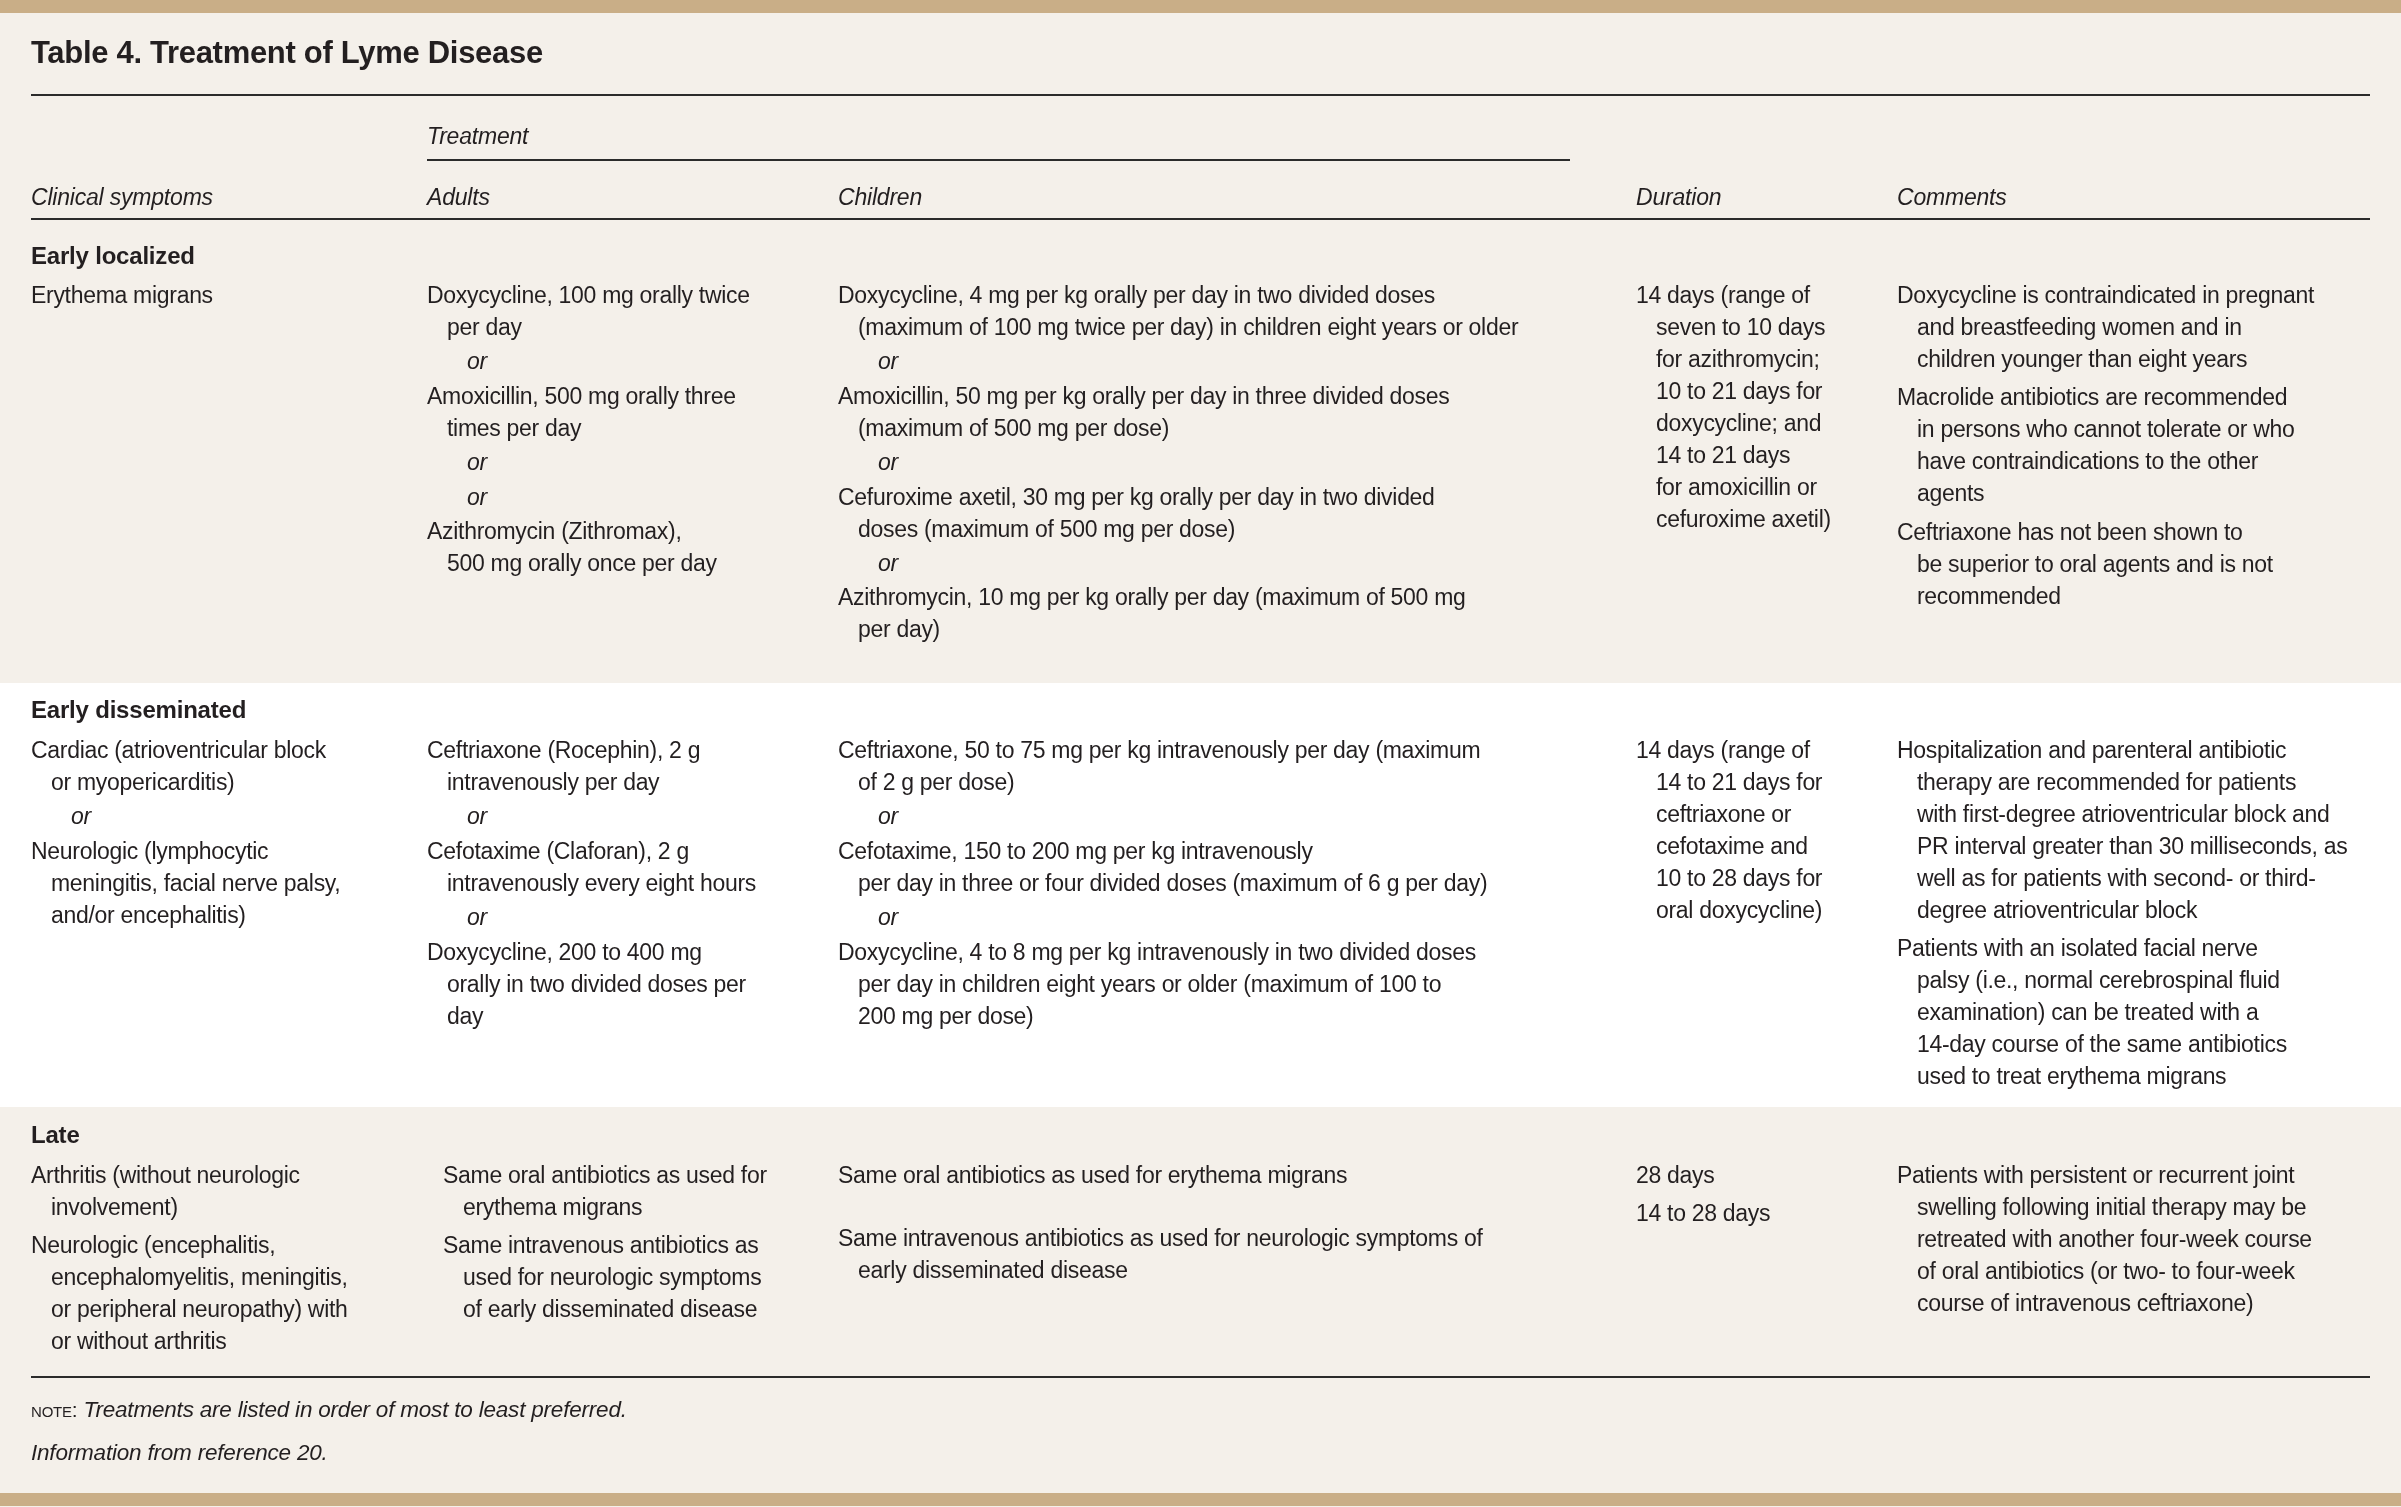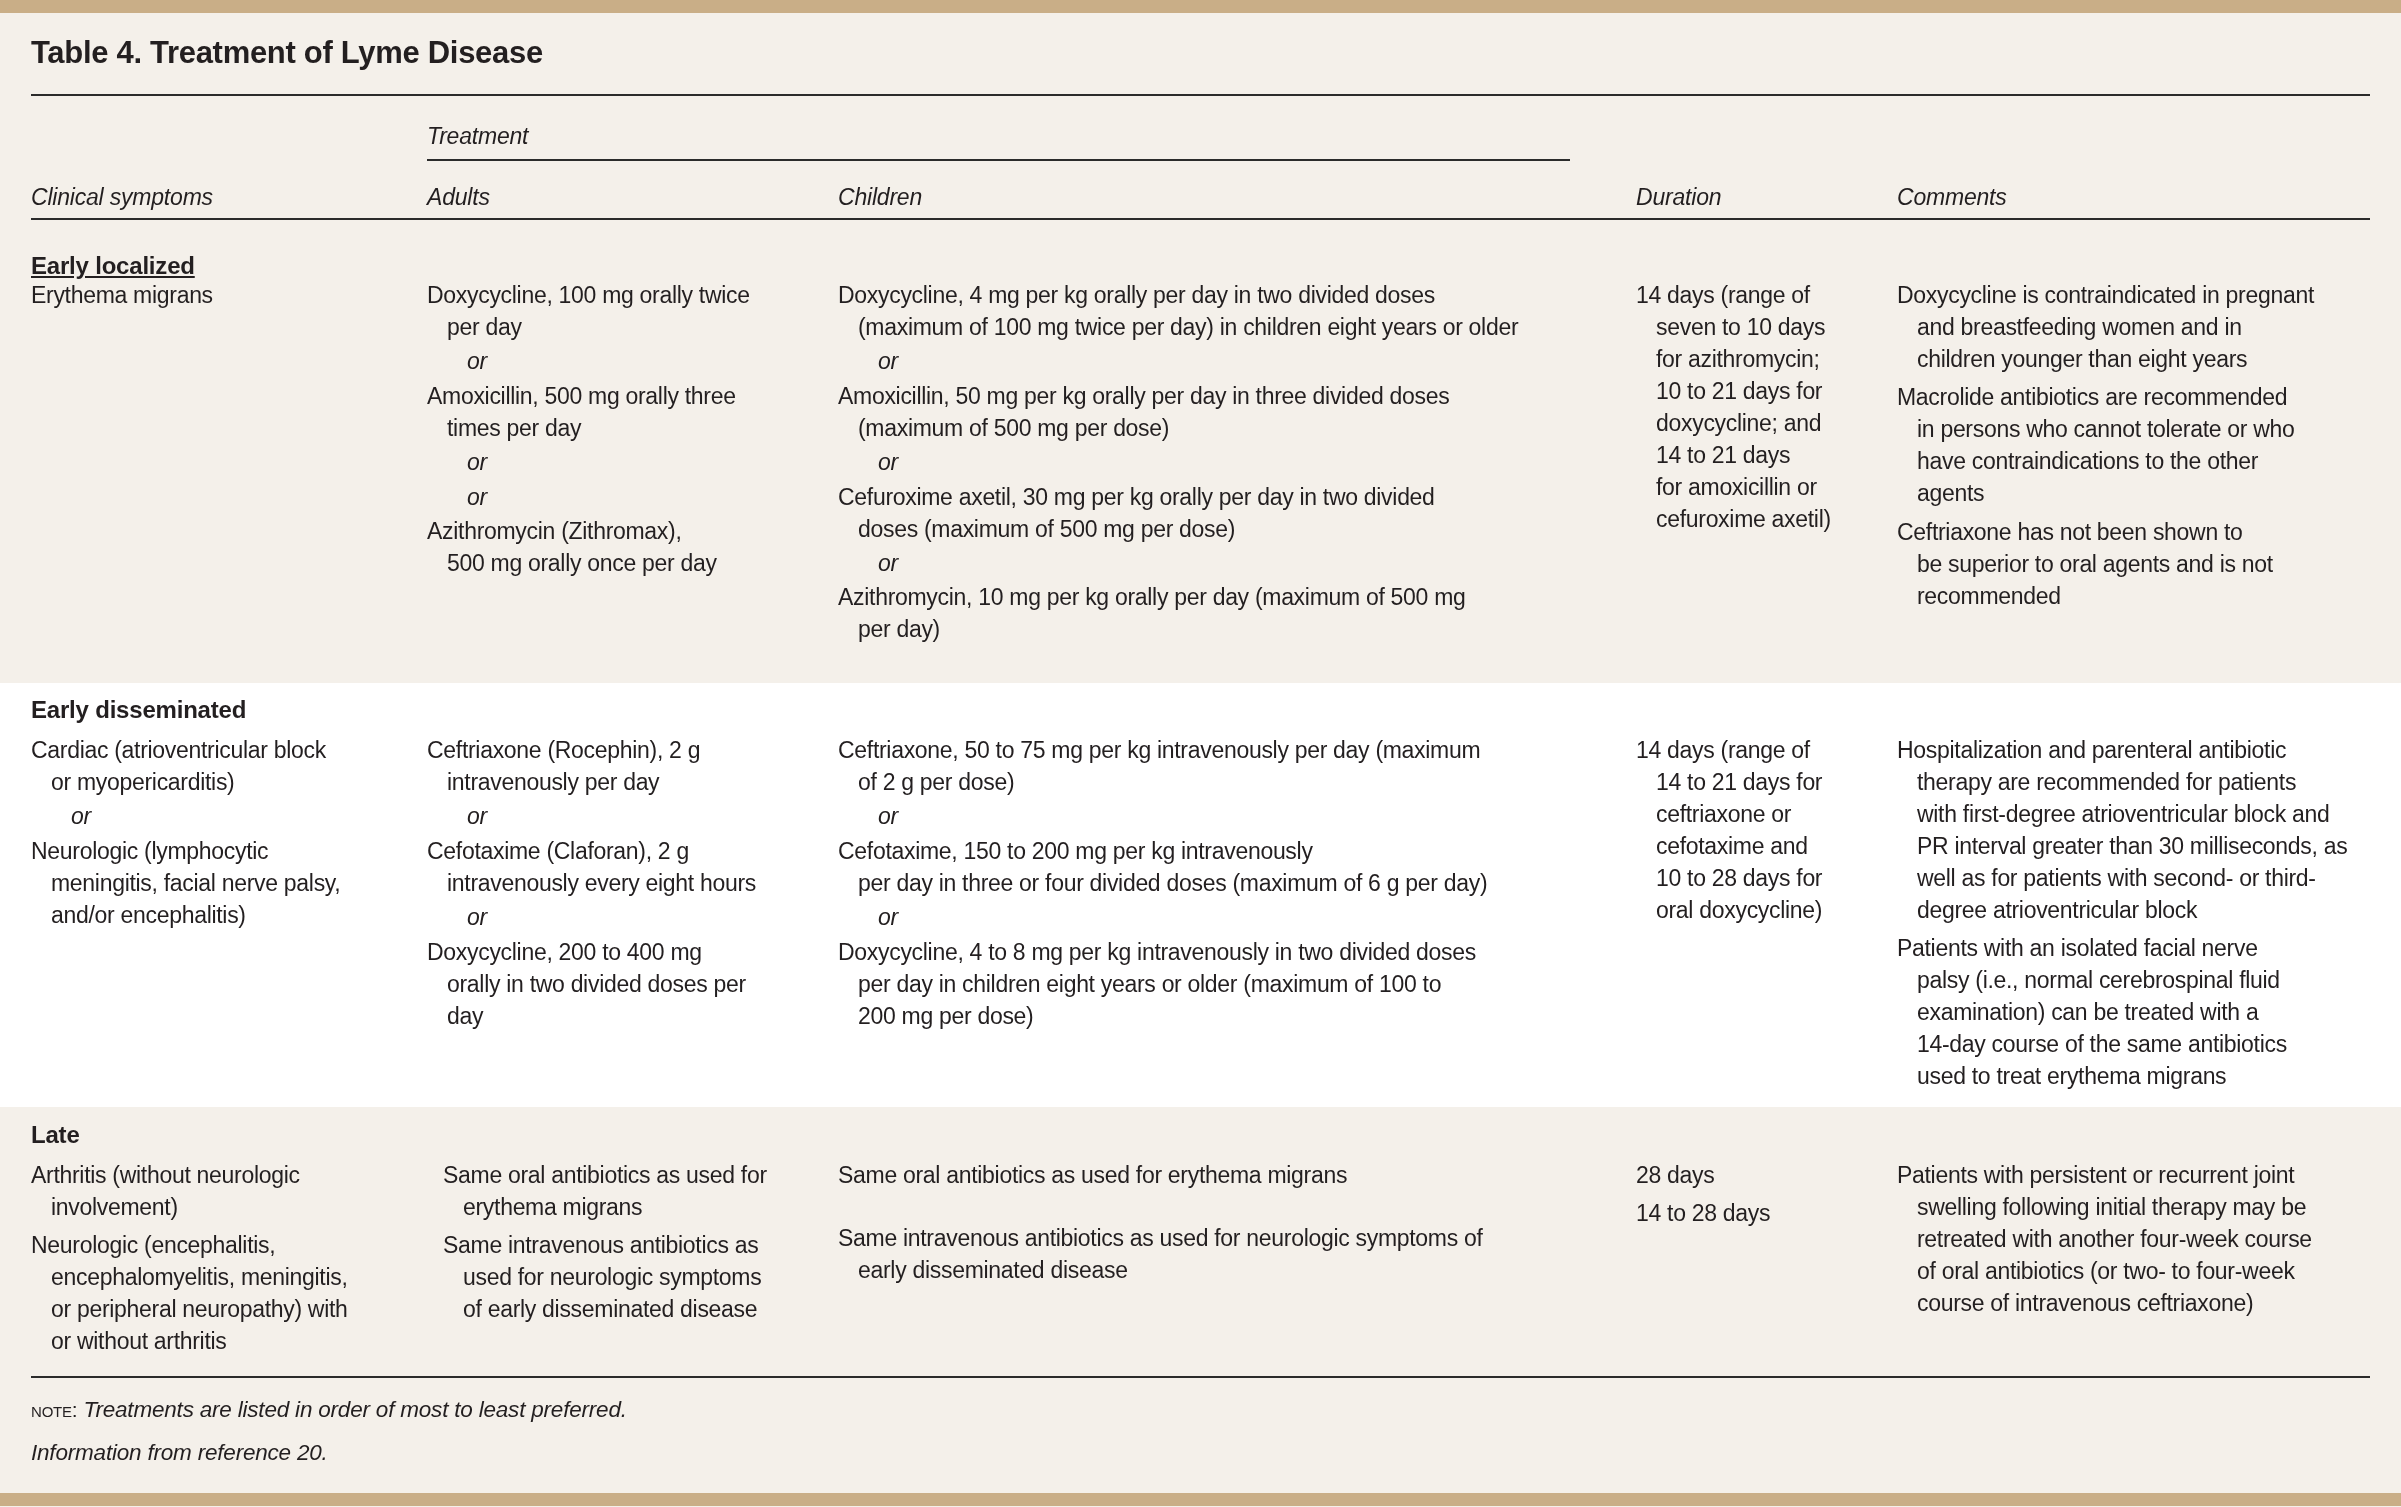--- a/index.html
+++ b/index.html
@@ -43,21 +43,21 @@
 <div class="hdr" style="left:838px; top:184px;">Children</div>
 <div class="hdr" style="left:1636px; top:184px;">Duration</div>
 <div class="hdr" style="left:1897px; top:184px;">Comments</div>
 <div class="rule" style="left:31px; top:218px; width:2339px; height:1.6px;"></div>
 
 <div class="section" style="top:225px; height:457px;"></div>
 <div class="section white" style="top:683px; height:424px;"></div>
 <div class="section" style="top:1107px; height:266px;"></div>
 
 <div id="sections-root">
-    <div class="sec-title" style="top: 252px; text-decoration: underline;">Early localized</div>
+    <div class="sec-title" style="top: 242px;">Early localized</div>
     <div class="cell" style="left: 31px; top: 279px; width: 386px;">
       <div class="block tight">
         <div class="line">Erythema migrans</div>
       </div>
     </div>
     <div class="cell" style="left: 427px; top: 279px; width: 403px;">
       <div class="block tight">
         <div class="line">Doxycycline, 100 mg orally twice</div>
         <div class="line cont">per day</div>
       </div>

